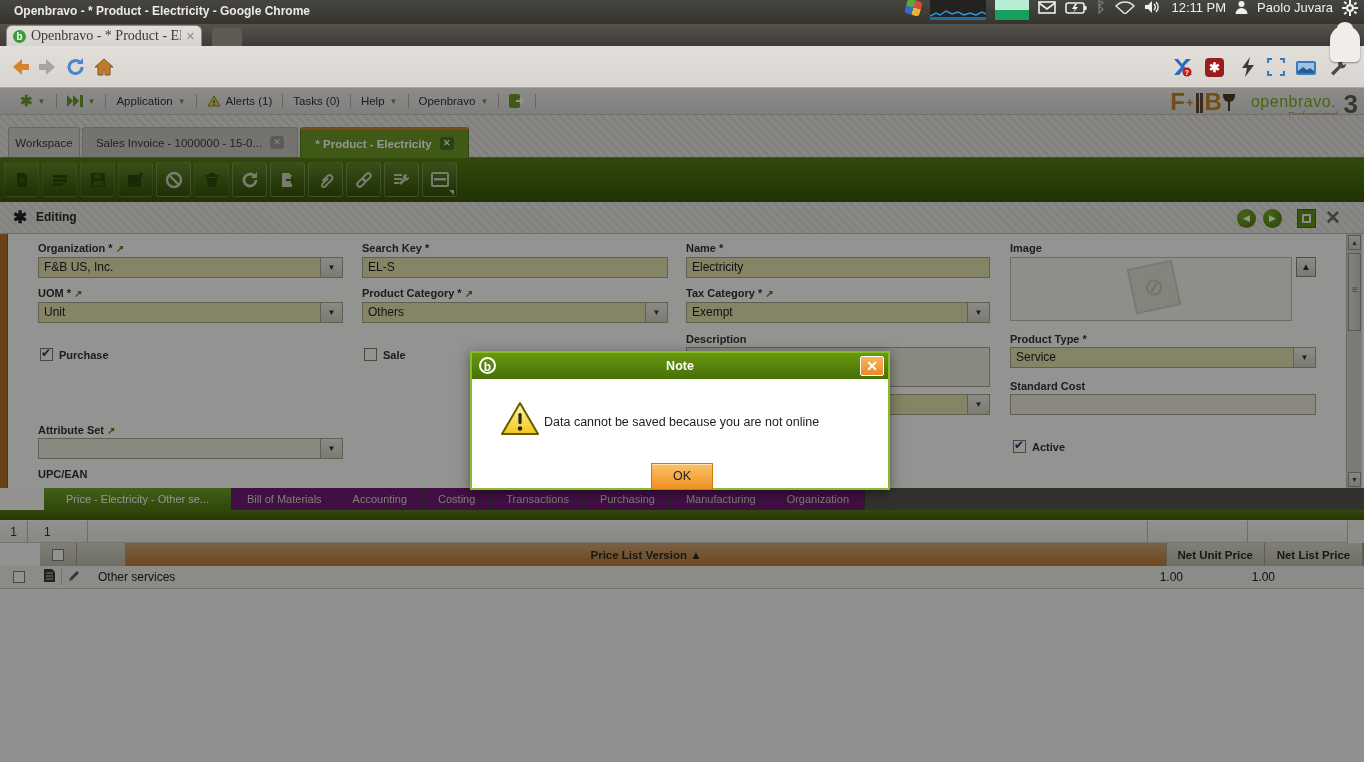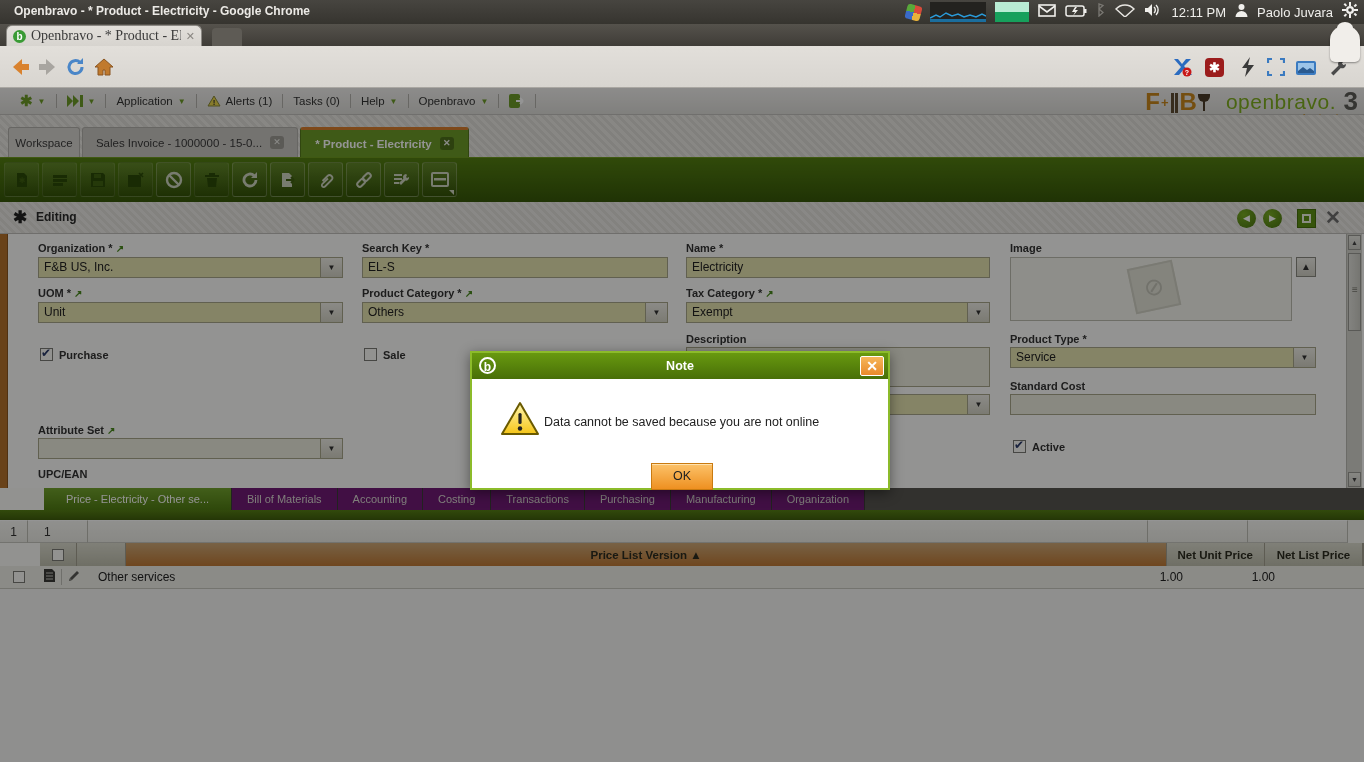--- a/index.html
+++ b/index.html
@@ -2,21 +2,21 @@
 <html><head>
 <meta charset="utf-8">
 <style>
   * { margin:0; padding:0; box-sizing:border-box; }
   html,body { width:1364px; height:762px; overflow:hidden; }
   body { font-family:"Liberation Sans", sans-serif; position:relative; background:#3a3936; }
 
   
   .titlebar { position:absolute; left:0; top:0; width:1364px; height:24px; background:linear-gradient(#474540,#36342f); color:#eceae6; }
   .titlebar .title { position:absolute; left:14px; top:4px; font-size:12px; font-weight:bold; }
-  .tray { position:absolute; right:6px; top:0; height:24px; display:flex; align-items:center; gap:9px; }
+  .tray { position:absolute; right:6px; top:0; height:24px; display:flex; align-items:flex-start; gap:9px; }
   .tray .clock, .tray .user { font-size:13px; color:#f0efec; }
   .pinwheel { width:15px; height:15px; border-radius:3px; background:conic-gradient(#d84a3a 0 25%, #e8b23a 0 50%, #3a6ac8 0 75%, #58a83a 0 100%); transform:rotate(15deg); }
   .monwidget { width:56px; height:20px; background:#23221f; position:relative; overflow:hidden; }
   .monwidget svg { position:absolute; left:0; bottom:0; }
   .greenwidget { width:34px; height:20px; background:linear-gradient(#b9ecd4 0 50%, #17a05c 50% 100%); }
   .pawn { position:absolute; right:4px; top:26px; width:30px; height:36px; background:#f1eeea; border-radius:14px 14px 5px 5px; box-shadow:0 1px 2px rgba(0,0,0,.4); z-index:300; }
   .pawn:before { content:""; position:absolute; left:7px; top:-4px; width:16px; height:12px; background:#f1eeea; border-radius:50%; }
 
   
   .tabstrip { position:absolute; left:0; top:24px; width:1364px; height:22px; background:linear-gradient(#55524c,#3f3c37); }
@@ -48,21 +48,21 @@
   .fblogo { display:flex; align-items:flex-end; gap:1px; }
   .fblogo .o { color:#c9871c; font-weight:bold; font-size:24px; line-height:22px; }
   .fblogo .plus { color:#c9871c; font-weight:bold; font-size:13px; line-height:20px; }
   .fork { width:9px; height:20px; position:relative; }
   .fork:before { content:""; position:absolute; left:1px; top:0; width:3px; height:20px; background:#5f4c32; }
   .fork:after { content:""; position:absolute; left:5px; top:0; width:3px; height:20px; background:#5f4c32; }
   .glass { width:12px; height:20px; position:relative; }
   .glass:before { content:""; position:absolute; left:0; top:1px; width:12px; height:8px; background:#4a3b28; border-radius:0 0 8px 8px; }
   .glass:after { content:""; position:absolute; left:5px; top:8px; width:2px; height:10px; background:#4a3b28; box-shadow:-4px 9px 0 -8px #4a3b28; }
   .oblogo { position:relative; padding-right:20px; }
-  .oblogo .word { color:#7fae1f; font-size:21px; letter-spacing:0.5px; }
+  .oblogo .word { color:#7fae1f; font-size:16px; letter-spacing:0.5px; }
   .oblogo .three { position:absolute; right:-2px; top:-4px; color:#5c5c57; font-size:26px; font-weight:bold; }
   .oblogo .prof { position:absolute; right:18px; bottom:-9px; color:#c08a28; font-size:9px; }
 
   
   .wsrow { position:absolute; left:0; top:27px; width:1364px; height:42px; background:repeating-linear-gradient(45deg,#eae8e4 0 3px,#dfddd8 3px 6px); }
   .wtab { position:absolute; bottom:0; height:30px; display:flex; align-items:center; justify-content:center; gap:8px; font-size:11.5px; border:1px solid #b2b0ab; border-bottom:none; border-radius:3px 3px 0 0; color:#3a3a3a; }
   .wtab.t0 { left:8px; width:72px; background:#d6d4cf; }
   .wtab.t1 { left:82px; width:216px; background:#c9c7c2; }
   .wtab.t2 { left:300px; width:169px; background:#6d9b28; border-color:#55791c; border-top:3px solid #d97f2e; color:#fff;font-weight:bold; }
   .wx { width:14px; height:13px; border-radius:3px; background:rgba(120,118,112,.55); color:#f0f0ec; font-size:9px; line-height:13px; text-align:center; }

